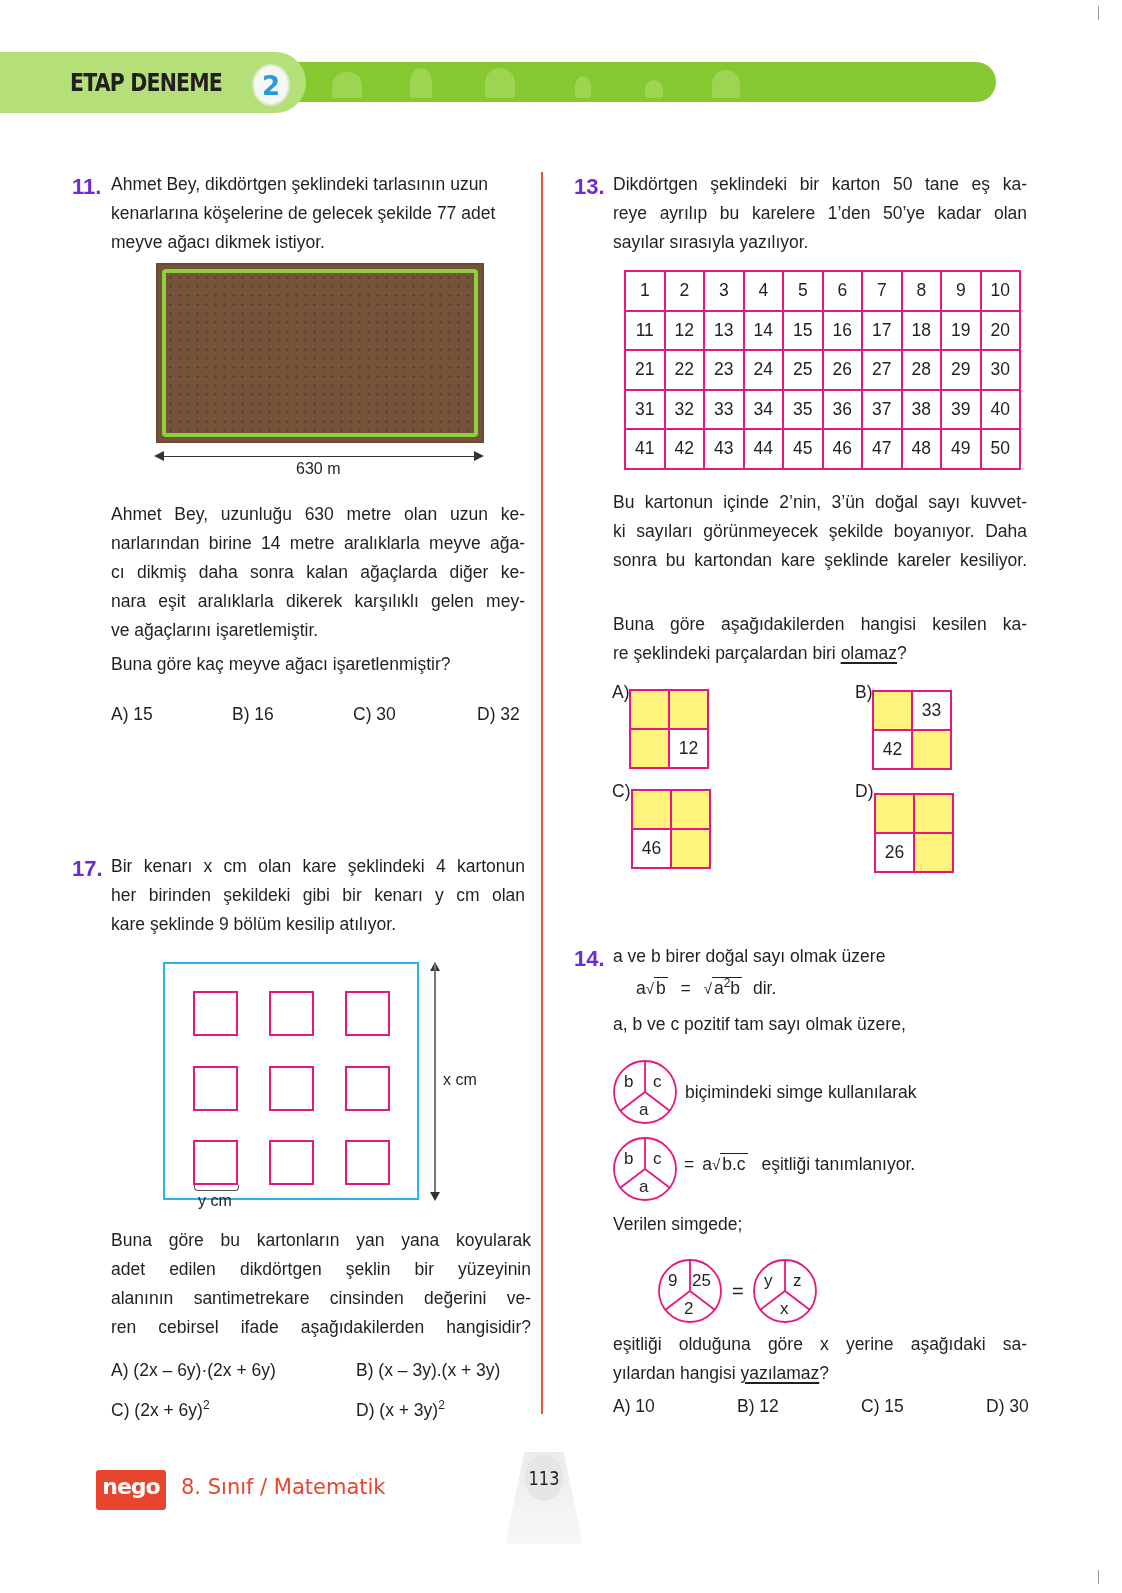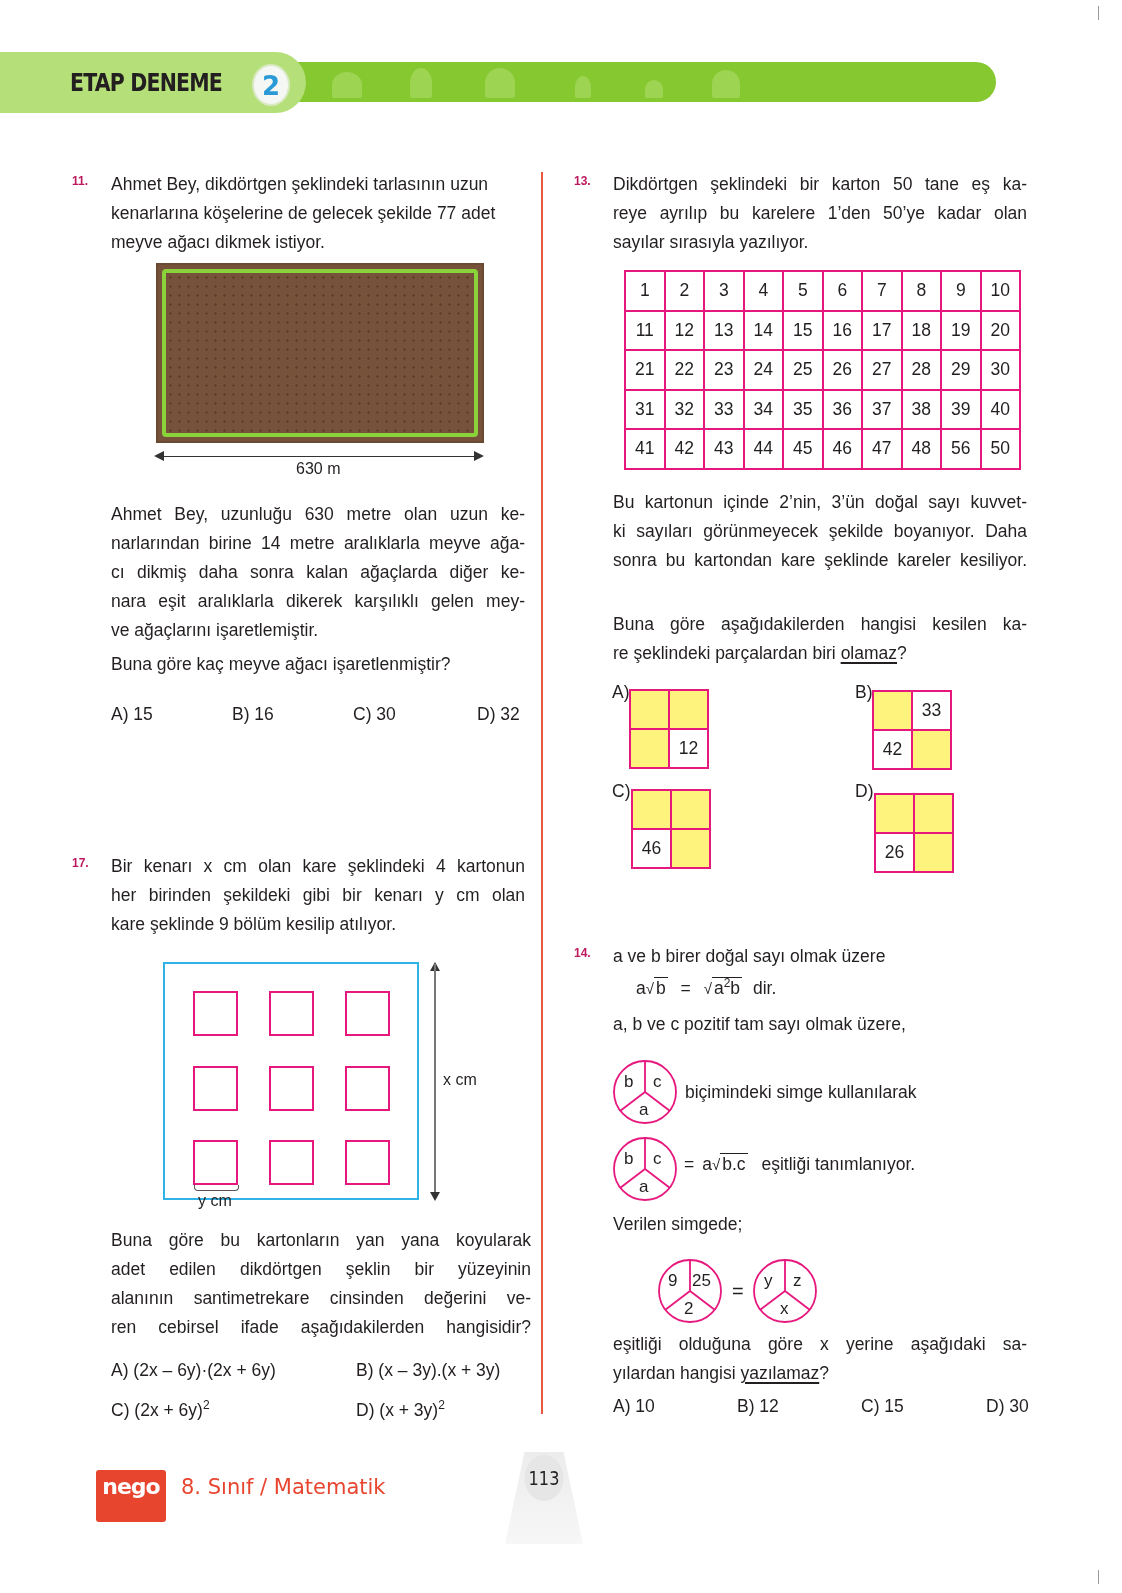--- a/index.html
+++ b/index.html
@@ -10,21 +10,21 @@
   
   .hdr-bar { position: absolute; left: 280px; top: 62px; width: 716px; height: 40px; background: #86c82f; border-radius: 0 20px 20px 0; }
   .hdr-bar .blob { position: absolute; bottom: 4px; border-radius: 50% 50% 10% 10%; background: rgba(200,235,150,0.35); }
   .hdr-tab { position: absolute; left: 0; top: 52px; width: 306px; height: 61px; background: #b5df78; border-radius: 0 34px 34px 0; }
   .hdr-title { position: absolute; left: 70px; top: 68px; font-family: "DejaVu Sans", sans-serif; font-weight: bold; font-size: 25px; letter-spacing: -1px; color: #231f20; transform: scaleX(0.82); transform-origin: left; }
   .hdr-num { position: absolute; left: 252px; top: 64px; width: 38px; height: 42px; border-radius: 50%; background: #f5f7f5; border: 2px solid #d9e9c3; text-align: center; font-family: "DejaVu Sans", sans-serif; font-weight: bold; font-size: 26px; line-height: 40px; color: #2a9ad6; }
 
   .crop-mark { position: absolute; background: #999; }
 
   
-  .qnum { position: absolute; color: #be185d; font-weight: bold; font-size: 12px; }
+  .qnum { position: absolute; color: #6d28d9; font-weight: bold; font-size: 22px; }
   .para { position: absolute; font-size: 17.5px; line-height: 29px; }
   .para span { display: block; }
   .just span { text-align: justify; text-align-last: justify; }
   .bold { font-weight: normal; }
   .opts { position: absolute; font-size: 17.5px; }
   .opts span { position: absolute; white-space: nowrap; }
   u { text-decoration-thickness: 2px; text-underline-offset: 3px; }
 
   .divider { position: absolute; left: 541px; top: 172px; width: 2px; height: 1242px; background: #e9573f; }
 
@@ -51,21 +51,21 @@
   .vline { position: absolute; left: 434px; top: 964px; width: 2px; height: 234px; background: #777; }
   .varrow-t { position: absolute; left: 430px; top: 962px; border-left: 5px solid transparent; border-right: 5px solid transparent; border-bottom: 9px solid #333; }
   .varrow-b { position: absolute; left: 430px; top: 1192px; border-left: 5px solid transparent; border-right: 5px solid transparent; border-top: 9px solid #333; }
   .brace { position: absolute; left: 194px; top: 1185px; width: 45px; height: 6px; border: 1px solid #555; border-top: none; border-radius: 0 0 4px 4px; }
 
   
   .sym { position: absolute; }
   .sym text { font-family: "Liberation Sans", sans-serif; font-size: 17px; fill: #231f20; }
 
   
-  .logo { position: absolute; left: 96px; top: 1470px; width: 70px; height: 52px; background: #e8452f; border-radius: 3px; color: #fff; font-family: "DejaVu Sans", sans-serif; font-weight: bold; font-size: 22px; line-height: 34px; text-align: center; letter-spacing: -1px; }
+  .logo { position: absolute; left: 96px; top: 1470px; width: 70px; height: 40px; background: #e8452f; border-radius: 3px; color: #fff; font-family: "DejaVu Sans", sans-serif; font-weight: bold; font-size: 22px; line-height: 34px; text-align: center; letter-spacing: -1px; }
   .footer-title { position: absolute; left: 181px; top: 1475px; color: #e8452f; font-family: "DejaVu Sans", sans-serif; font-size: 21px; }
   .pagebell { position: absolute; left: 505px; top: 1452px; width: 78px; height: 92px; background: linear-gradient(#ececec, #f7f7f7); clip-path: polygon(25% 0, 75% 0, 100% 100%, 0 100%); }
   .pagenum { position: absolute; left: 521px; top: 1455px; width: 46px; height: 46px; border-radius: 50%; background: #e6e6e6; font-family: "DejaVu Sans", sans-serif; font-size: 19px; text-align: center; line-height: 46px; color: #231f20; transform: scaleX(0.85); }
 </style>
 </head>
 <body>
 
 <div class="crop-mark" style="left:1098px;top:6px;width:1px;height:14px;"></div>
 <div class="crop-mark" style="left:1098px;top:1570px;width:1px;height:14px;"></div>
 
@@ -198,21 +198,21 @@
     <div class="cell">39</div>
     <div class="cell">40</div>
     <div class="cell">41</div>
     <div class="cell">42</div>
     <div class="cell">43</div>
     <div class="cell">44</div>
     <div class="cell">45</div>
     <div class="cell">46</div>
     <div class="cell">47</div>
     <div class="cell">48</div>
-    <div class="cell">56</div>
+    <div class="cell">49</div>
     <div class="cell">50</div>
   </div>
 
 <div class="para just" style="left:613px;top:488px;width:414px;">
   <span>Bu kartonun içinde 2’nin, 3’ün doğal sayı kuvvet-</span>
   <span>ki sayıları görünmeyecek şekilde boyanıyor. Daha</span>
   <span>sonra bu kartondan kare şeklinde kareler kesiliyor.</span>
 </div>
 <div class="para bold just" style="left:613px;top:610px;width:414px;">
   <span>Buna göre aşağıdakilerden hangisi kesilen ka-</span>

